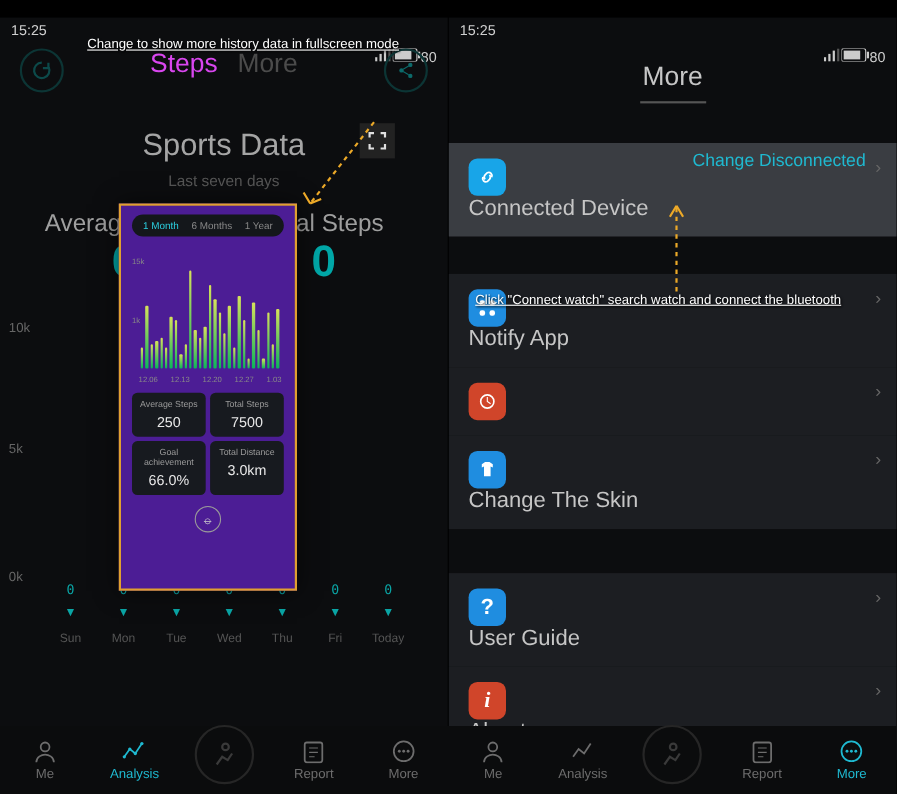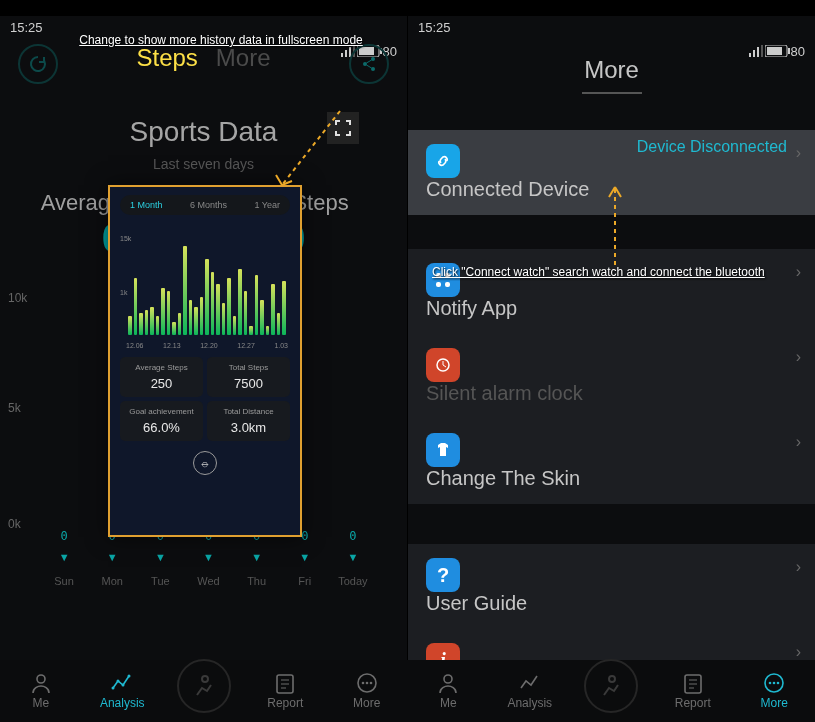--- a/index.html
+++ b/index.html
@@ -2,45 +2,45 @@
 <html><head>
 <meta charset="utf-8">
 <style>
   * { margin:0; padding:0; box-sizing:border-box; font-family: Arial, Helvetica, sans-serif; }
   body { background:#000; width:815px; height:722px; overflow:hidden; position:relative; }
   .screen { position:absolute; top:16px; height:660px; background:#0c0d0f; }
   .screen.left { left:0; width:407px; }
   .screen.right{ left:408px; width:407px; }
   
   .statusbar { height:22px; display:flex; align-items:center; justify-content:space-between; padding:0 10px; color:#cfcfcf; font-size:13px; }
-  .statusbar .icons { display:flex; align-items:center; gap:0;margin-top:48px; }
+  .statusbar .icons { display:flex; align-items:flex-start; gap:0;margin-top:48px; }
   .statusbar .sig, .statusbar .batt { display:inline-block; }
   .statusbar .sig svg, .statusbar .batt svg { display:block; }
   
   .toprow { position:relative; height:40px; display:flex; justify-content:center; align-items:center; gap:18px; }
   .roundbtn { width:40px; height:40px; border:2px solid #0c3535; border-radius:50%; position:absolute; top:6px; display:flex; align-items:center; justify-content:center; }
   .roundbtn.left{ left:18px; } .roundbtn.right{ right:18px; }
   .tabword { font-size:24px; color:#6b6b6b; }
-  .tabword.active { color:#fde047; }
+  .tabword.active { color:#d946ef; }
   .ltitle { text-align:center; color:#a5a5a5; font-size:28px; margin-top:38px; position:relative;}
   .lsub   { text-align:center; color:#555; font-size:14px; margin-top:8px; }
   .expandbtn { position:absolute; right:48px; top:-4px; width:32px; height:32px; background:#222; display:flex; align-items:center; justify-content:center; }
   .arow { display:flex; justify-content:space-around; margin-top:18px; color:#9f9f9f; font-size:22px; padding:0 22px;}
   .arow .big { color:#00a7a7; font-size:40px; font-weight:bold; text-align:center;}
   
   .axis { position:relative; margin:30px 30px 0 40px; height:250px; color:#666; font-size:12px;}
   .axis .yl { position:absolute; left:-32px; }
   .axis .xrow { position:absolute; bottom:-46px; left:0; right:0; display:flex; justify-content:space-between; font-size:11px; color:#555;}
   .axis .xrow div{ text-align:center; flex:1;}
   .axis .zeros{ position:absolute; bottom:-2px; left:0; right:0; display:flex; justify-content:space-between; }
   .axis .zeros div{ flex:1; text-align:center; color:#0aa5a5; font-family:monospace; }
   .axis .arrows{ position:absolute; bottom:-22px; left:0; right:0; display:flex; justify-content:space-between; }
   .axis .arrows div{ flex:1; text-align:center; color:#0aa5a5; font-size:11px;}
   
-  .popup { position:absolute; left:108px; top:185px; width:194px; height:352px; background:#0f172a; border:2px solid #e0a030; box-shadow:0 0 20px rgba(0,0,0,.6); padding:8px 10px 10px; }
+  .popup { position:absolute; left:108px; top:185px; width:162px; height:352px; background:#4c1d95; border:2px solid #e0a030; box-shadow:0 0 20px rgba(0,0,0,.6); padding:8px 10px 10px; }
   .ranges{ display:flex; justify-content:space-between; background:#14171b; border-radius:14px; padding:5px 10px; font-size:9px; }
   .ranges span{ color:#888; }
   .ranges span.sel{ color:#2bcfe0; }
   .minichart{ height:120px; margin-top:14px; position:relative; }
   .bars{ position:absolute; bottom:14px; left:8px; right:4px; display:flex; align-items:flex-end; gap:2px;}
   .bars div{ flex:1; background:linear-gradient(to top,#0bb55a,#d6e25a); border-radius:1px;}
   .minichart .mx{ position:absolute; bottom:0; left:6px; right:2px; display:flex; justify-content:space-between; font-size:7px; color:#888;}
   .minichart .my{ position:absolute; left:0; top:10px; font-size:7px; color:#888;}
   .statgrid{ display:grid; grid-template-columns:1fr 1fr; gap:4px; margin-top:8px;}
   .statcell{ background:#171a1f; border-radius:5px; padding:6px 4px; text-align:center;}
@@ -197,21 +197,21 @@
   <div class="rtitle">More</div>
   <div class="rtitle-u"></div>
 
   <div class="listitem pri">
     <div class="licon">
         <svg width="18" height="18">
           <path d="M7 11a3 3 0 0 1 0-4l2-2a3 3 0 0 1 4 4M11 7a3 3 0 0 1 0 4l-2 2a3 3 0 0 1-4-4" stroke="#fff" fill="none" stroke-width="1.6"></path>
         </svg>
       </div>
     <span>Connected Device</span>
-    <div class="devstat">Device Disconnected</div>
+    <div class="devstat">Change Disconnected</div>
     <span class="chev">›</span>
   </div>
 
   <div class="sep"></div>
   <div class="listitem dark" style="margin-top:20px">
     <div class="licon" style="background:#1f8de0">
         <svg width="16" height="16">
           <rect x="1" y="1" width="5" height="5" rx="2" fill="#fff"></rect>
           <rect x="10" y="1" width="5" height="5" rx="2" fill="#fff"></rect>
           <rect x="1" y="10" width="5" height="5" rx="2" fill="#fff"></rect>
@@ -221,21 +221,20 @@
     <span>Notify App</span>
     <span class="chev">›</span>
   </div>
   <div class="listitem dark">
     <div class="licon" style="background:#d0452a">
         <svg width="16" height="16">
           <circle cx="8" cy="8" r="6" fill="none" stroke="#fff" stroke-width="1.5"></circle>
           <path d="M8 4v4l3 2" stroke="#fff" fill="none"></path>
         </svg>
       </div>
-    <span style="color:#555">Silent alarm clock</span>
     <span class="chev">›</span>
   </div>
   <div class="listitem dark">
     <div class="licon" style="background:#1f8de0">
         <svg width="16" height="16">
           <path d="M3 3l3-2h4l3 2v3l-2-1v9H5V5L3 6z" fill="#fff"></path>
         </svg>
       </div>
     <span>Change The Skin</span>
     <span class="chev">›</span>

